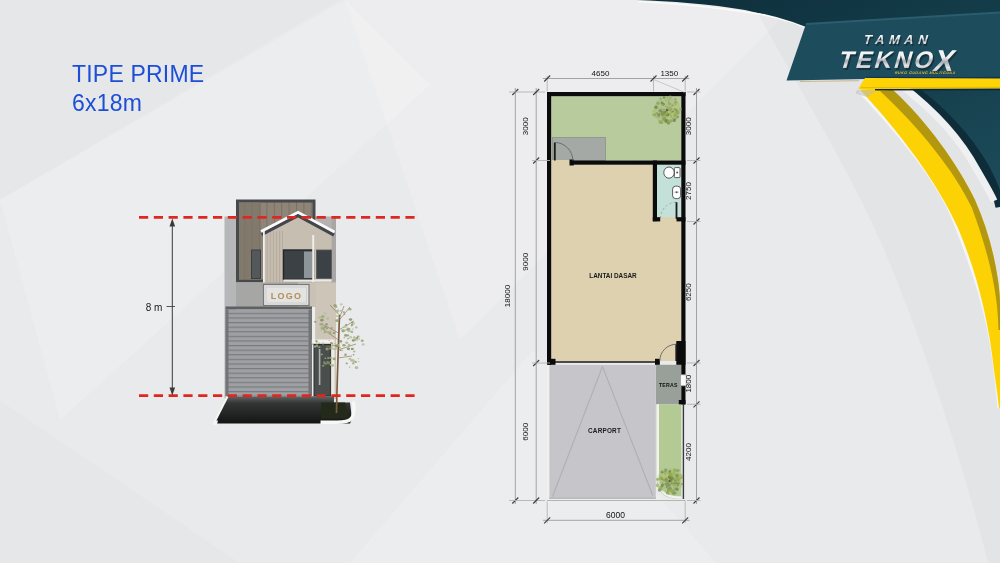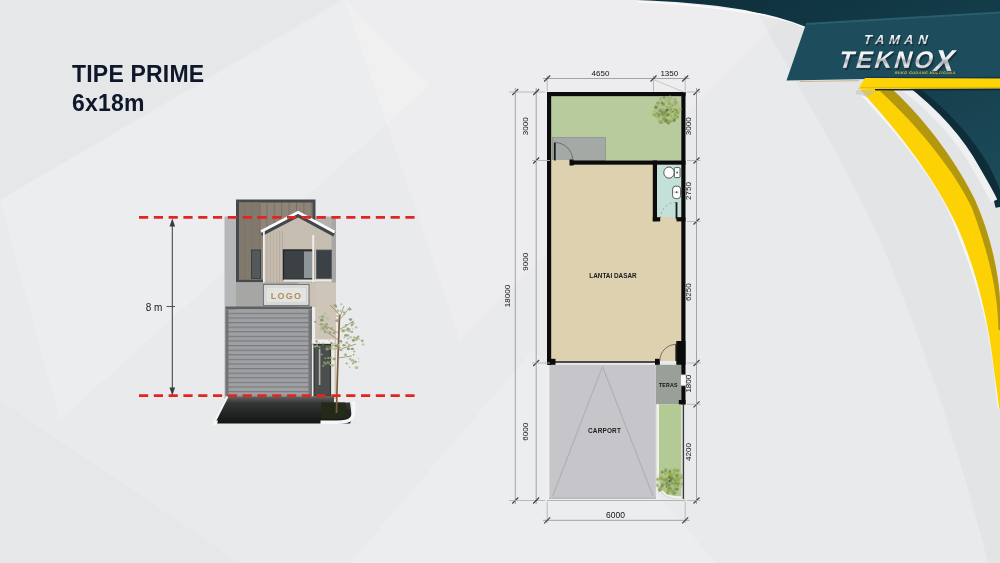--- a/index.html
+++ b/index.html
@@ -1,16 +1,16 @@
 <!DOCTYPE html>
 <html><head><meta charset="utf-8">
 <style>
 html,body{margin:0;padding:0;width:1000px;height:563px;overflow:hidden;background:#e9eaec;font-family:"Liberation Sans", sans-serif;}
 #stage{position:relative;width:1000px;height:563px;}
-.title{position:absolute;left:72px;top:60px;color:#0f172a;font-weight:bold;font-size:23px;letter-spacing:0.2px;line-height:29px;}
+.title{position:absolute;left:72px;top:60px;color:#1d4ed8;font-weight:normal;font-size:23px;letter-spacing:0.2px;line-height:29px;}
 </style></head>
 <body>
 <div id="stage">
 
 <svg width="1000" height="563" viewBox="0 0 1000 563" style="position:absolute;left:0;top:0">
 <defs>
 <linearGradient id="tealGrad" x1="0.1" y1="0" x2="0.9" y2="1">
  <stop offset="0" stop-color="#0e2f3b"></stop>
           <stop offset="0.6" stop-color="#15404e"></stop>
           <stop offset="1" stop-color="#1d4b5a"></stop>

